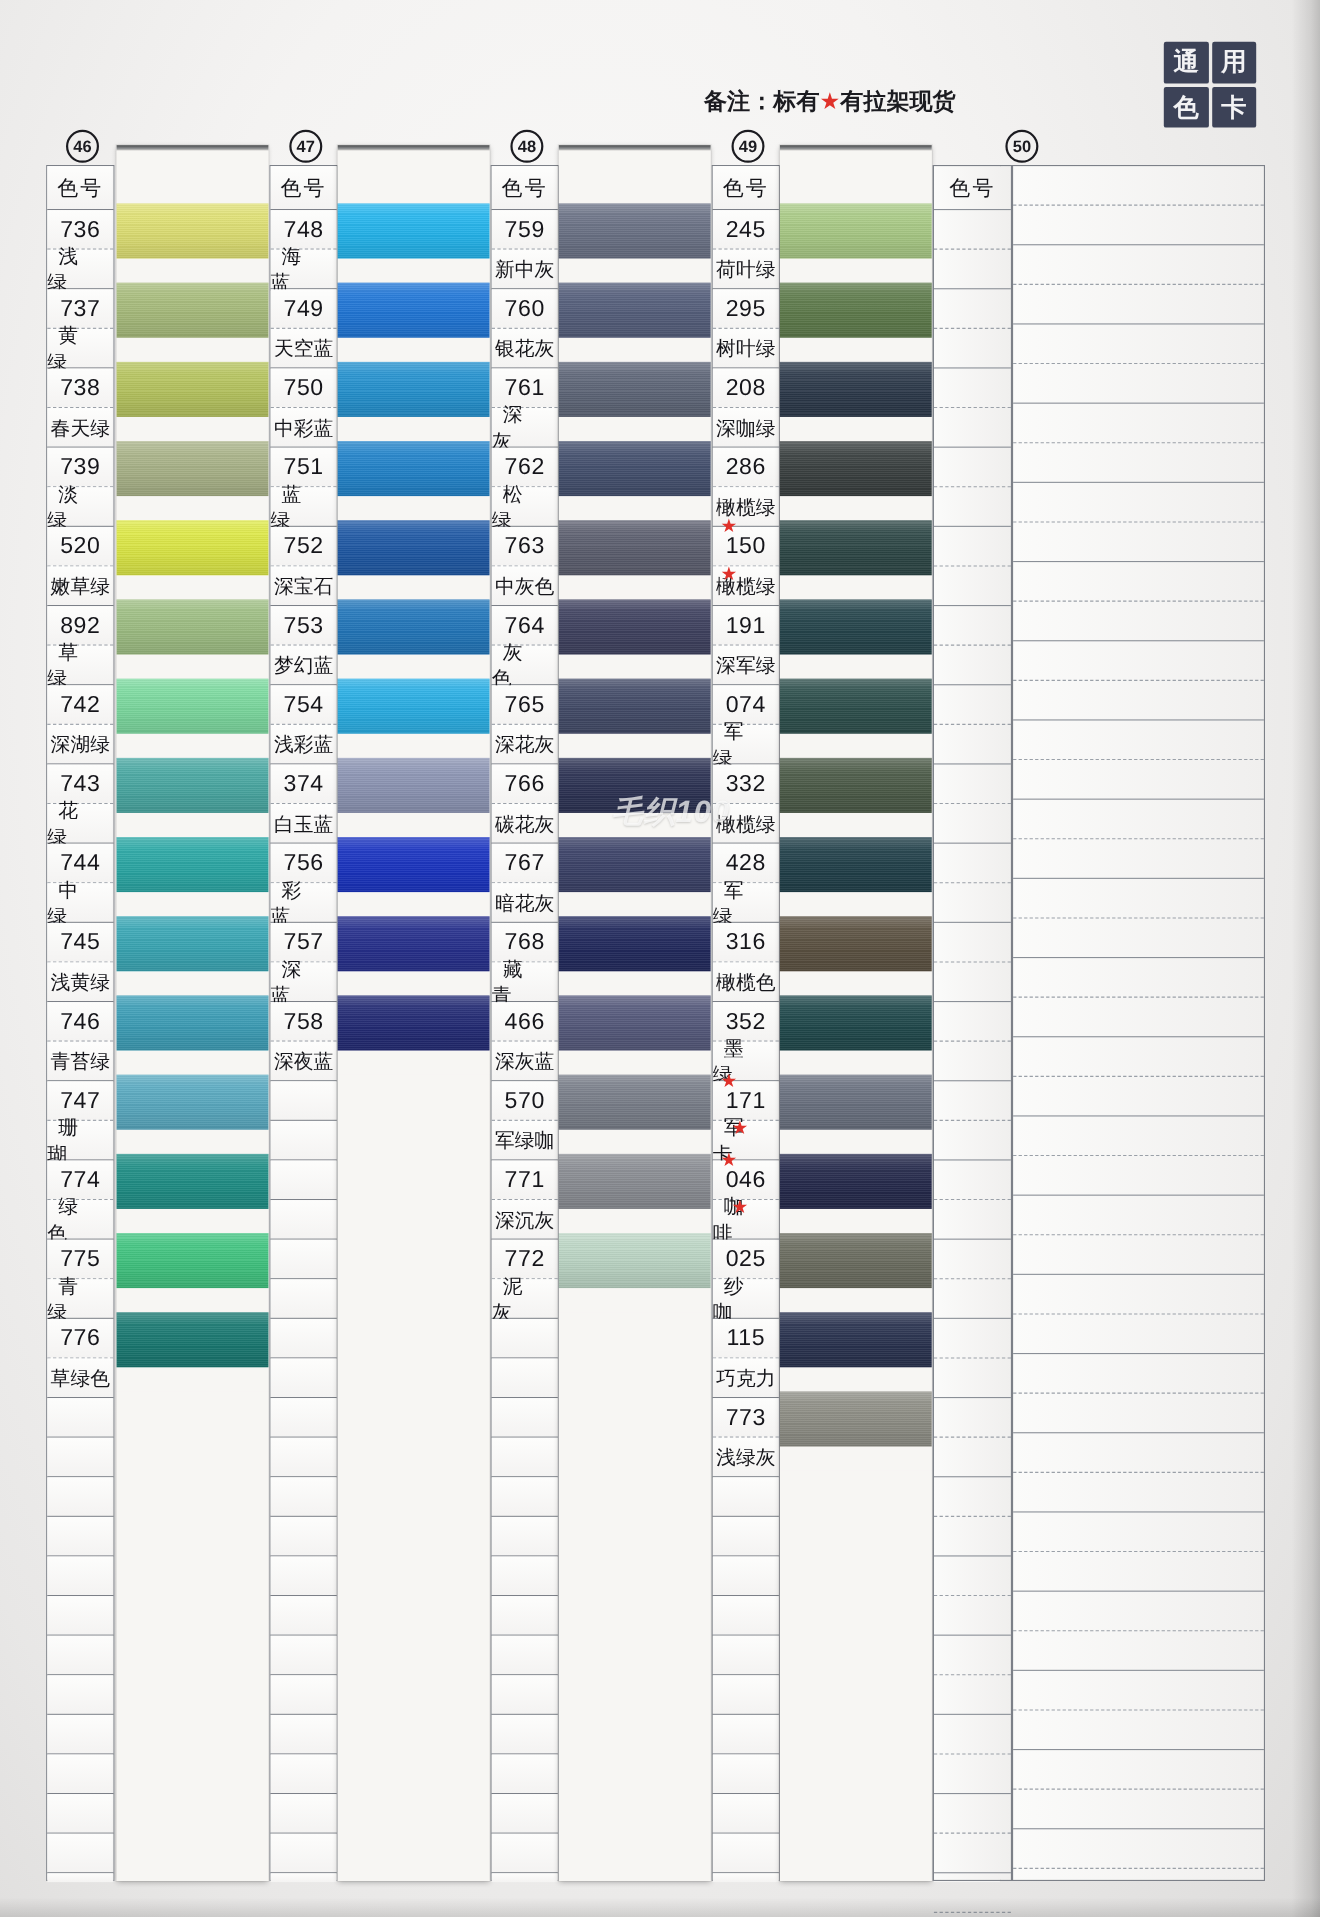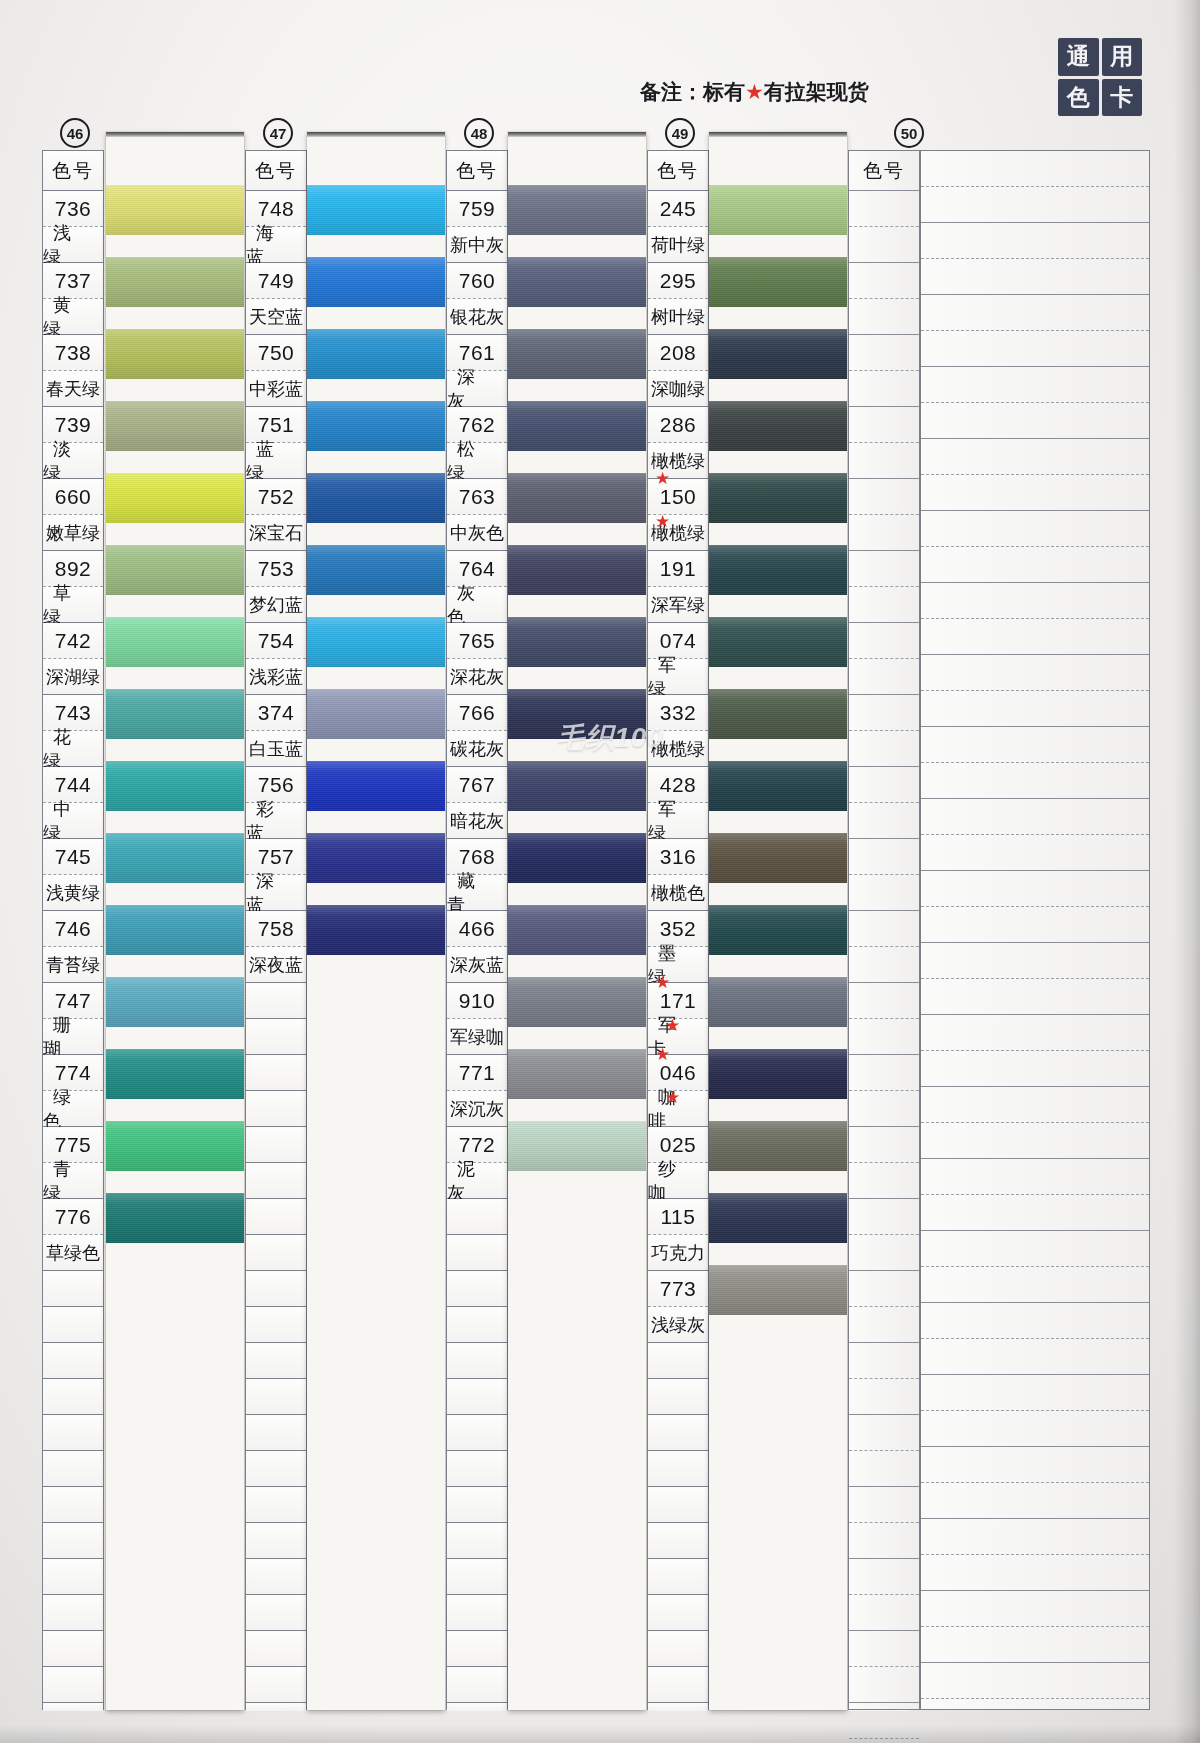--- a/index.html
+++ b/index.html
@@ -168,21 +168,21 @@
     <div class="labelcol" style="left: 0px; height: 1560px;">
       <div class="cell head" style="height: 40px;">色号</div>
       <div class="cell code">736</div>
       <div class="cell name sp">浅绿</div>
       <div class="cell code">737</div>
       <div class="cell name sp">黄绿</div>
       <div class="cell code">738</div>
       <div class="cell name">春天绿</div>
       <div class="cell code">739</div>
       <div class="cell name sp">淡绿</div>
-      <div class="cell code">660</div>
+      <div class="cell code">520</div>
       <div class="cell name">嫩草绿</div>
       <div class="cell code">892</div>
       <div class="cell name sp">草绿</div>
       <div class="cell code">742</div>
       <div class="cell name">深湖绿</div>
       <div class="cell code">743</div>
       <div class="cell name sp">花绿</div>
       <div class="cell code">744</div>
       <div class="cell name sp">中绿</div>
       <div class="cell code">745</div>
@@ -416,21 +416,21 @@
       <div class="cell code">765</div>
       <div class="cell name">深花灰</div>
       <div class="cell code">766</div>
       <div class="cell name">碳花灰</div>
       <div class="cell code">767</div>
       <div class="cell name">暗花灰</div>
       <div class="cell code">768</div>
       <div class="cell name sp">藏青</div>
       <div class="cell code">466</div>
       <div class="cell name">深灰蓝</div>
-      <div class="cell code">910</div>
+      <div class="cell code">570</div>
       <div class="cell name">军绿咖</div>
       <div class="cell code">771</div>
       <div class="cell name">深沉灰</div>
       <div class="cell code">772</div>
       <div class="cell name sp">泥灰</div>
       <div class="cell empty" style="height: 36px;"></div>
       <div class="cell empty" style="height: 36px;"></div>
       <div class="cell empty" style="height: 36px;"></div>
       <div class="cell empty" style="height: 36px;"></div>
       <div class="cell empty" style="height: 36px;"></div>
@@ -645,21 +645,21 @@
         <div class="sheen"></div>
       </div>
       <div class="gap" style="height: 22px;"></div>
       <div class="sw" title="773 浅绿灰" style="height: 50px; background: rgb(143, 143, 134);">
         <div class="threads"></div>
         <div class="sheen"></div>
       </div>
       <div class="gap" style="height: 22px;"></div>
       <div class="gap" style="height: 373px;"></div>
     </div>
-    <div class="circnum" style="left: 852px; text-align: center;">50</div>
+    <div class="circnum" style="left: 872px; text-align: center;">50</div>
     <div class="labelcol" style="left: 806px; height: 1560px;">
       <div class="cell head" style="height: 40px;">色号</div>
       <div class="cell empty" style="height: 36px;"></div>
       <div class="cell empty" style="height: 36px;"></div>
       <div class="cell empty" style="height: 36px;"></div>
       <div class="cell empty" style="height: 36px;"></div>
       <div class="cell empty" style="height: 36px;"></div>
       <div class="cell empty" style="height: 36px;"></div>
       <div class="cell empty" style="height: 36px;"></div>
       <div class="cell empty" style="height: 36px;"></div>

